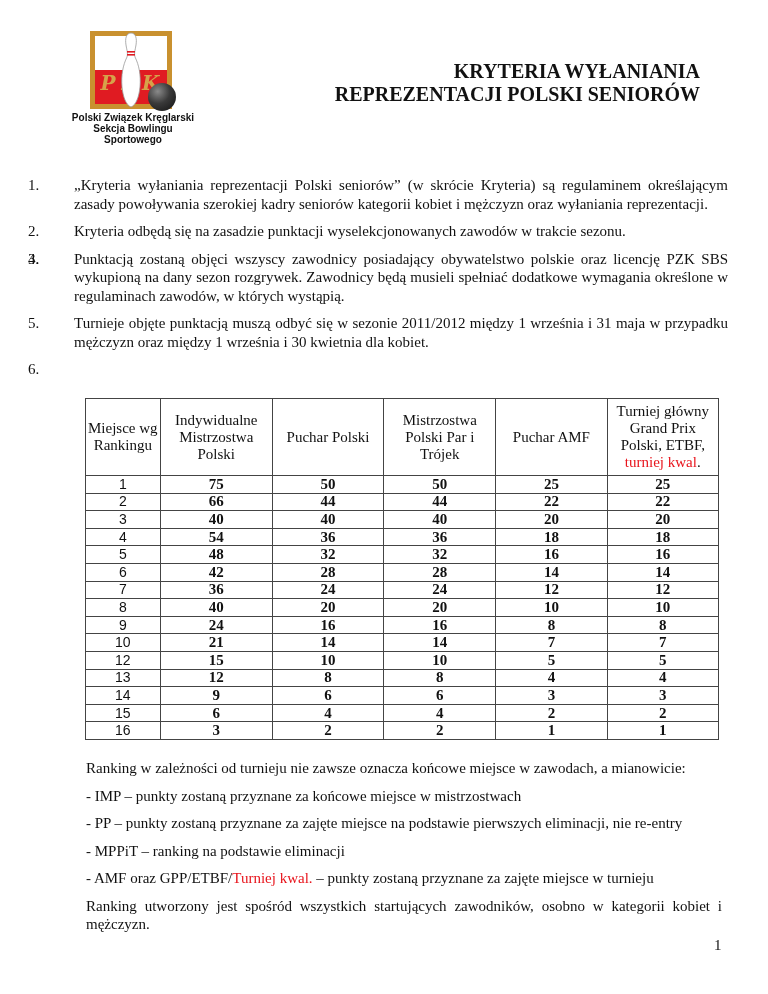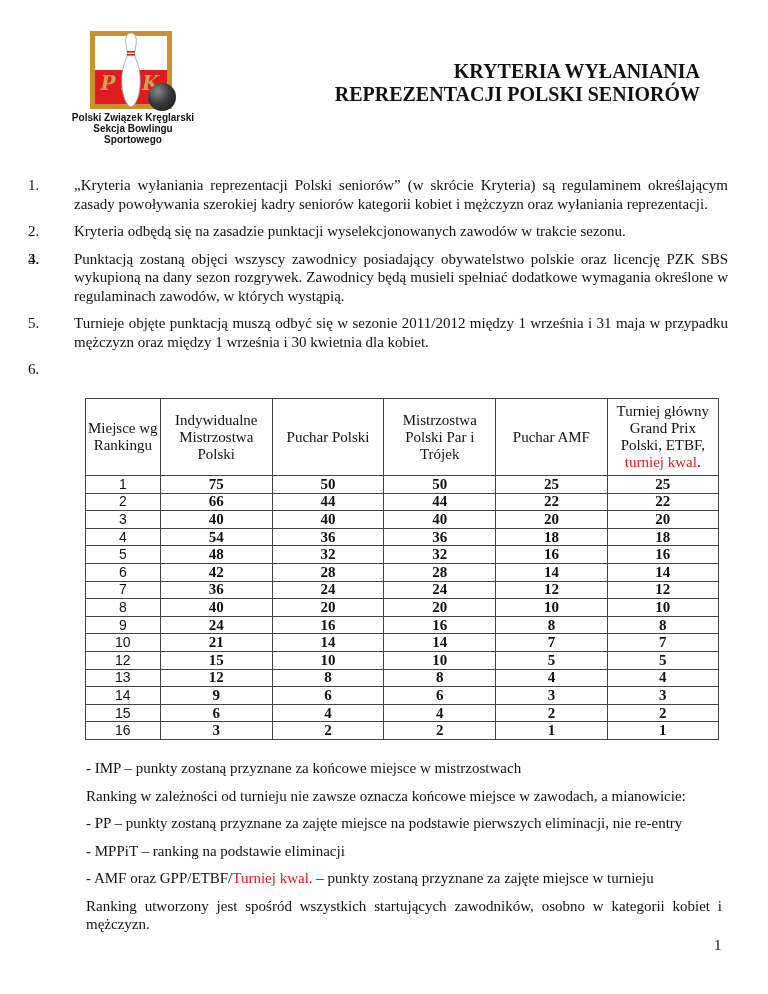--- a/index.html
+++ b/index.html
@@ -215,21 +215,21 @@
         <td>3</td>
         <td>2</td>
         <td>2</td>
         <td>1</td>
         <td>1</td>
       </tr>
     </tbody>
 </table>
 
 <div class="after">
+  <p>Ranking w zależności od turnieju nie zawsze oznacza końcowe miejsce w zawodach, a mianowicie:</p>
   <p>- IMP – punkty zostaną przyznane za końcowe miejsce w mistrzostwach</p>
-  <p>Ranking w zależności od turnieju nie zawsze oznacza końcowe miejsce w zawodach, a mianowicie:</p>
   <p>- PP – punkty zostaną przyznane za zajęte miejsce na podstawie pierwszych eliminacji, nie re-entry</p>
   <p>- MPPiT – ranking na podstawie eliminacji</p>
   <p><span>- AMF oraz GPP/ETBF/</span><span class="red">Turniej kwal.</span><span> – punkty zostaną przyznane za zajęte miejsce w turnieju</span></p>
   <p>Ranking utworzony jest spośród wszystkich startujących zawodników, osobno w kategorii kobiet i mężczyzn.</p>
 </div>
 
 <div class="pagenum">1</div>
 
 </body></html>

